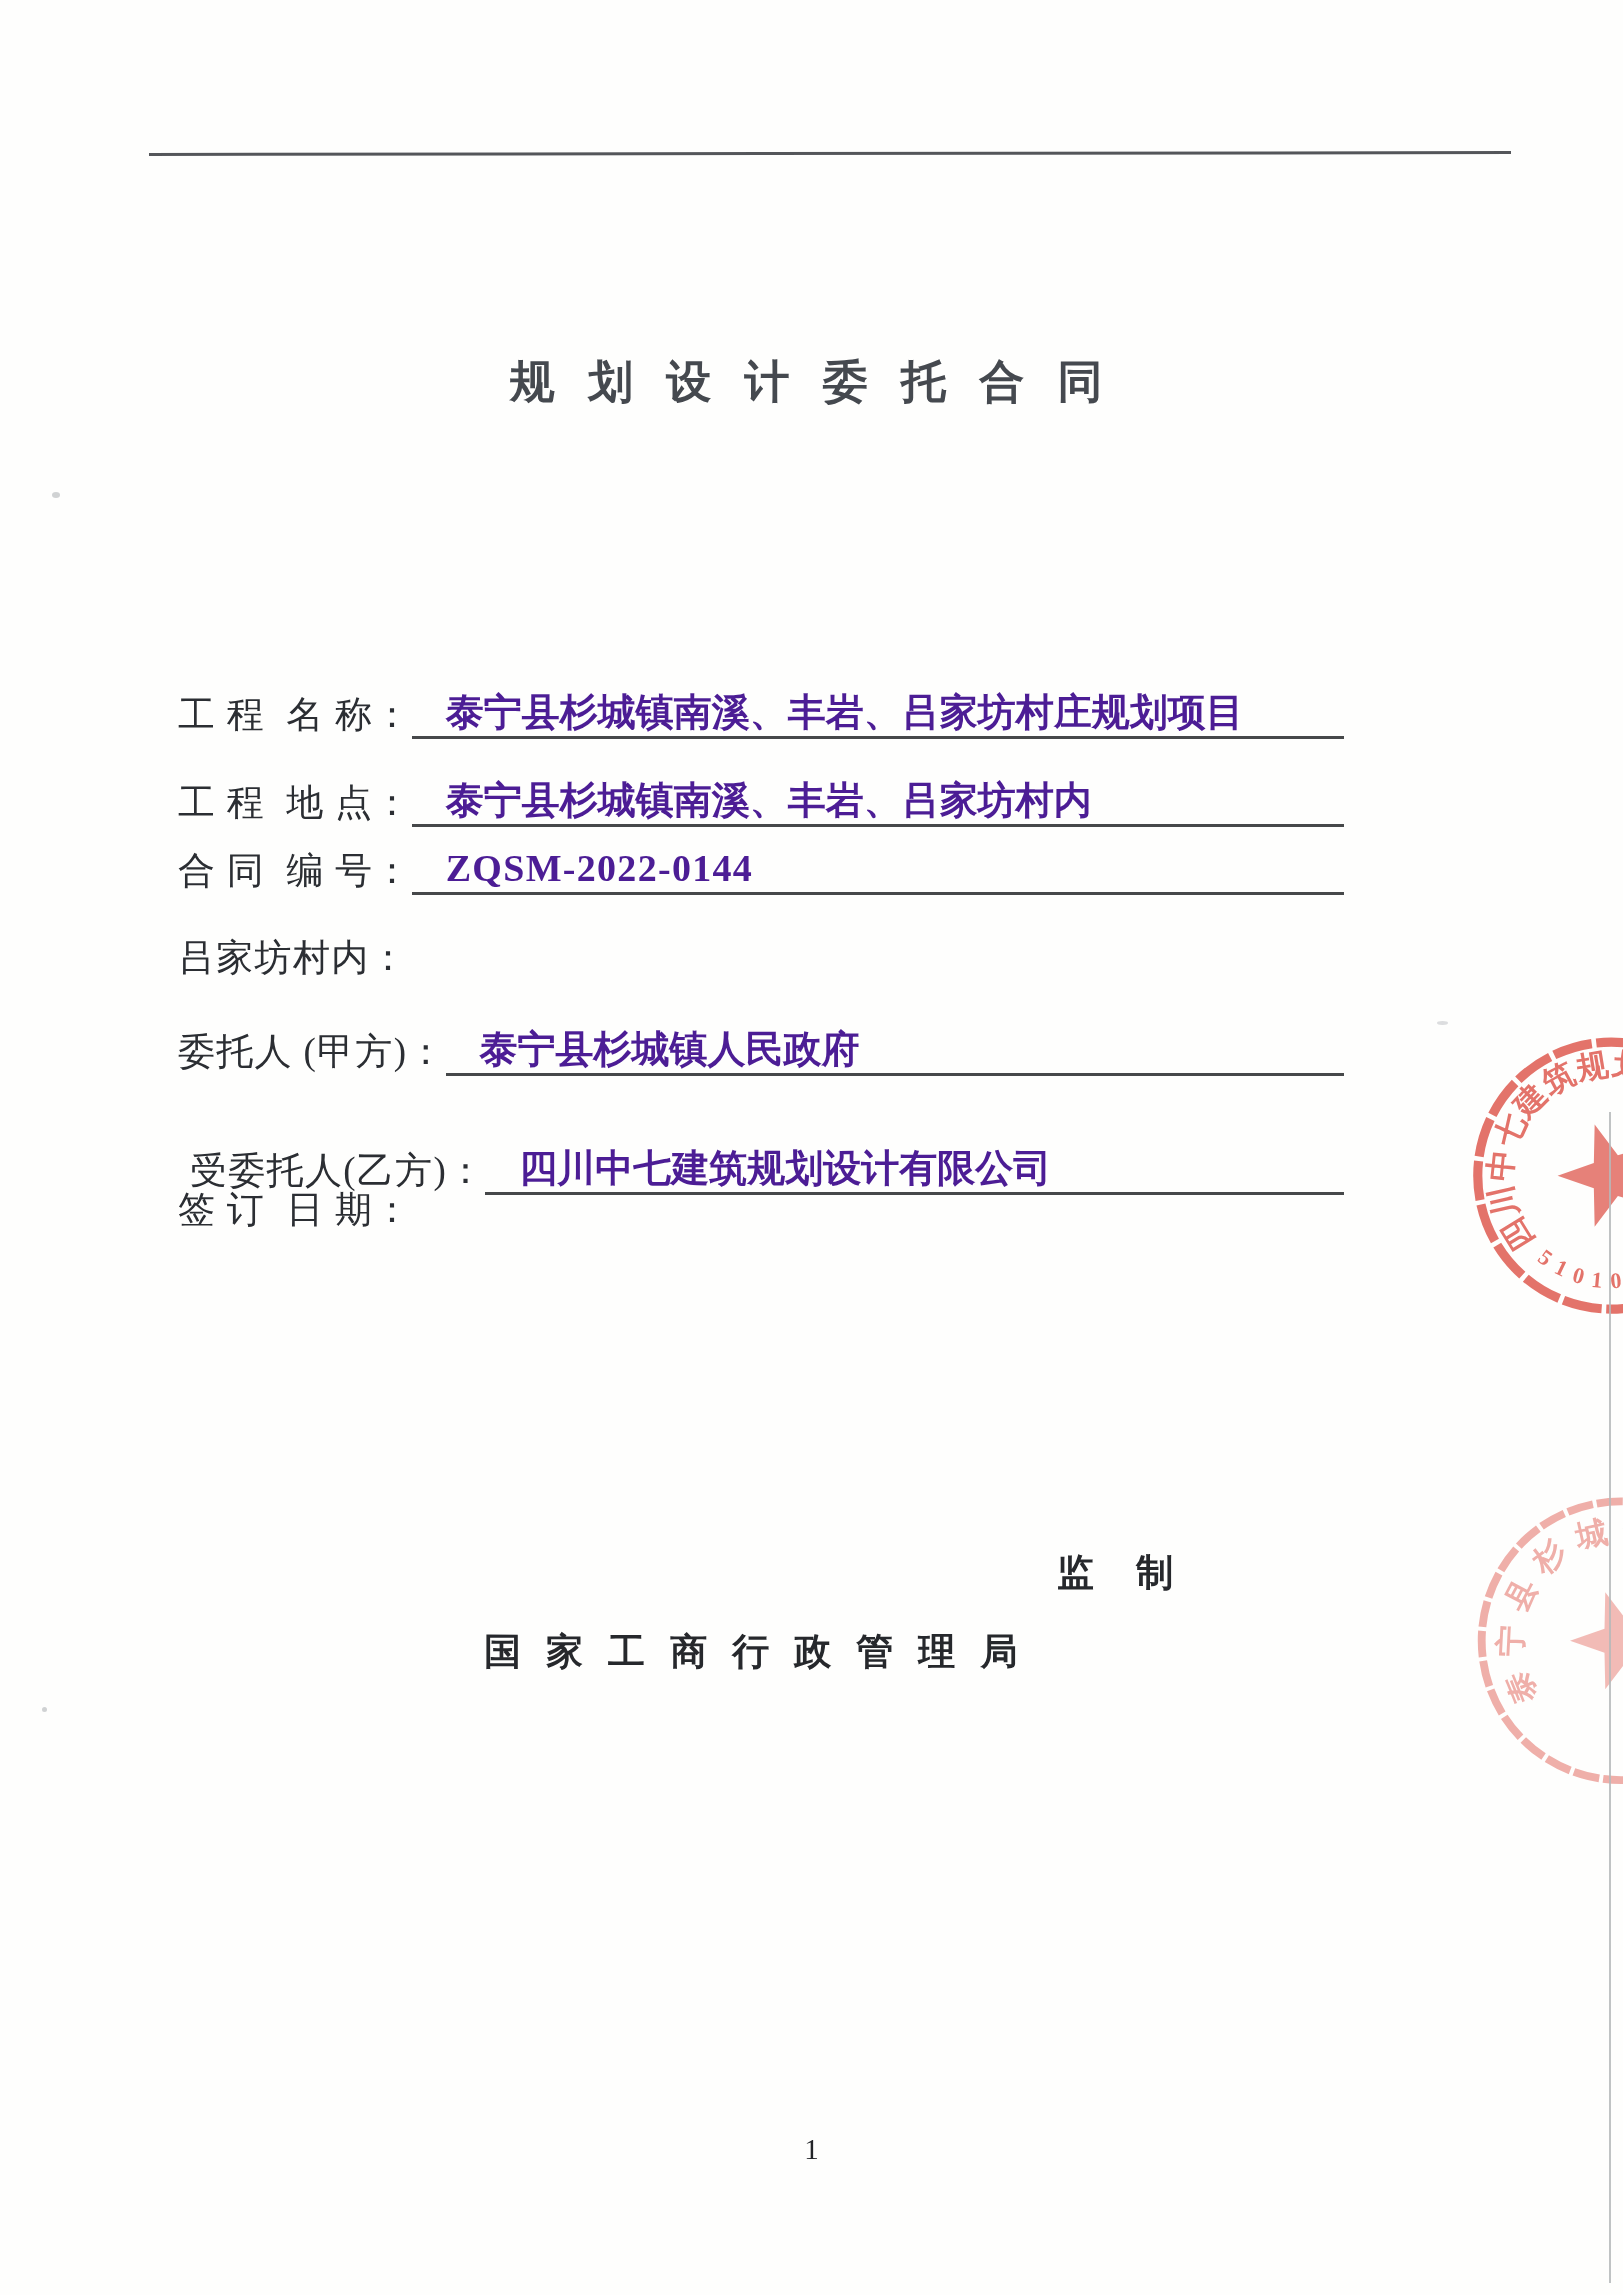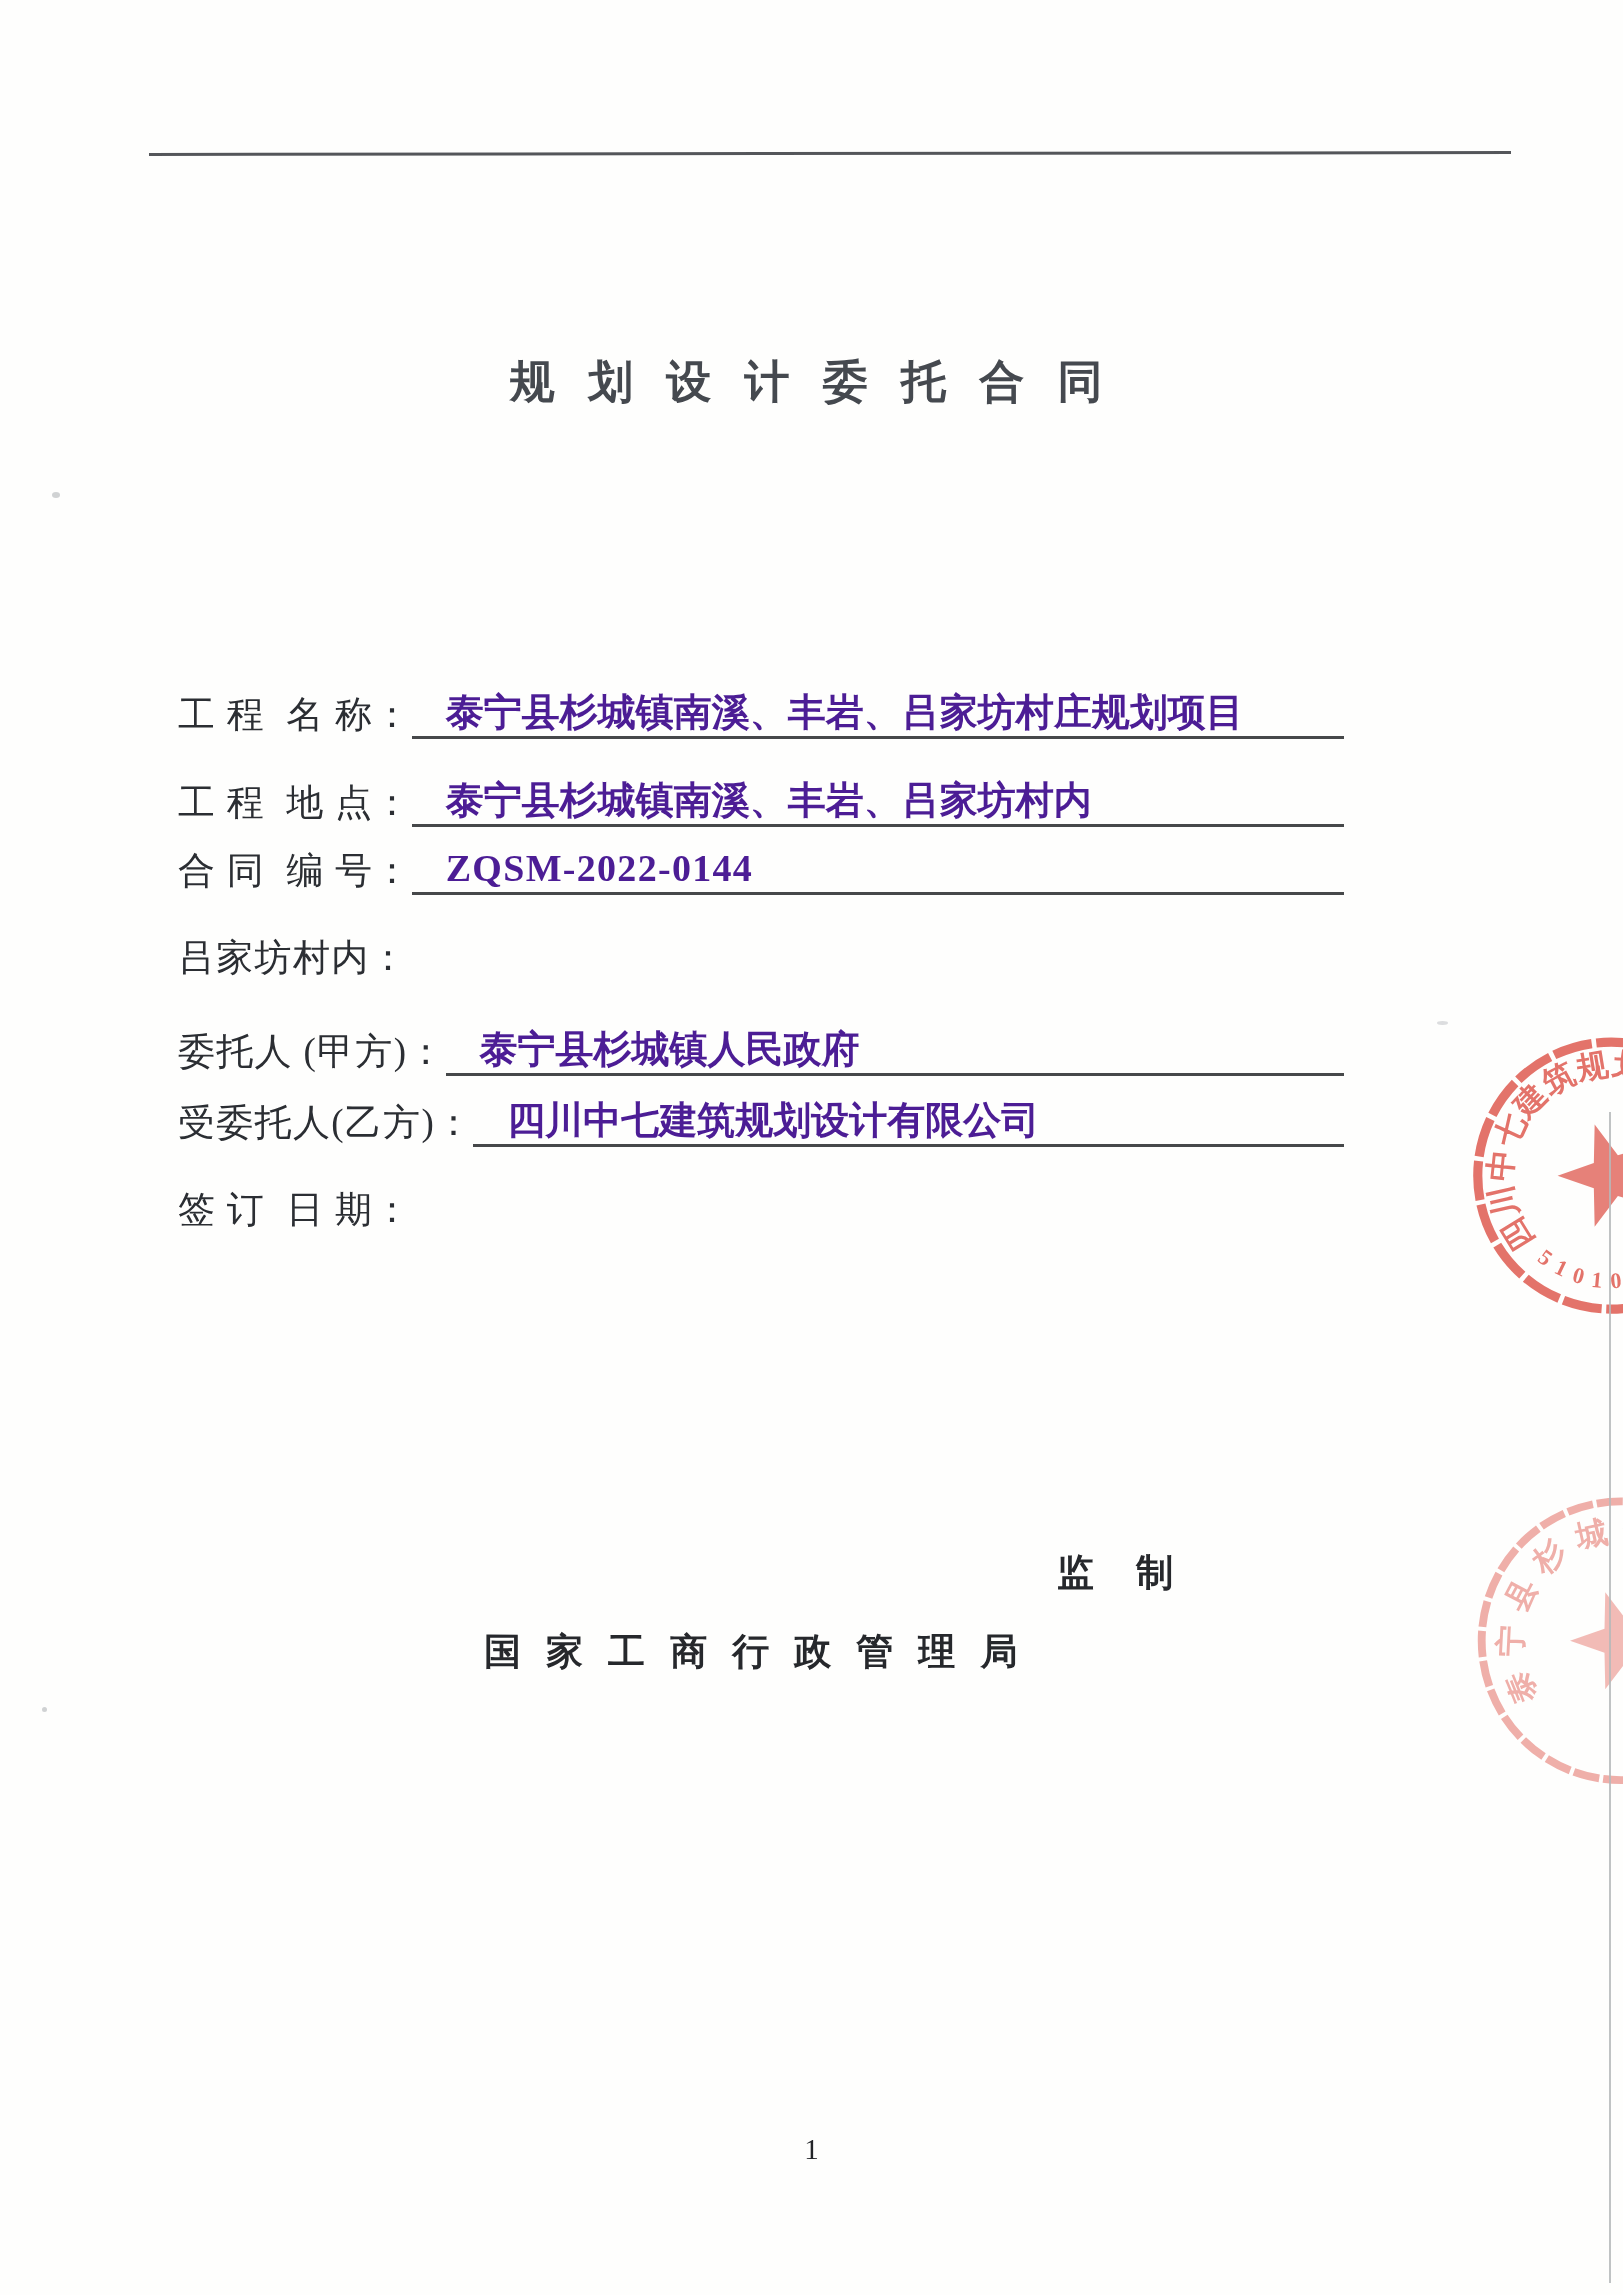--- a/index.html
+++ b/index.html
@@ -18,21 +18,21 @@
     position:absolute;left:0;right:0;top:352px;margin:0;
     text-align:center;
     font-size:45px;font-weight:bold;color:#45494f;
     letter-spacing:11px;white-space:pre;
   }
   .field-row{
     position:absolute;left:178px;right:279px;height:57px;
     display:flex;align-items:flex-end;
   }
   .row-1{top:682px;} .row-2{top:770px;} .row-3{top:838px;}
-  .row-4{top:925px;} .row-5{top:1019px;} .row-6{top:1090px;}
+  .row-4{top:925px;} .row-5{top:1019px;} .row-6{top:1138px;margin-left:12px;}
   .row-7{top:1177px;right:346px;}
   .f-label{
     font-size:37px;color:#2b2e33;white-space:pre;
     padding-bottom:6.5px;letter-spacing:1.3px;line-height:1;
     flex:0 0 auto;
   }
   .f-value{
     flex:1 1 auto;
     border-bottom:3.3px solid #46484a;
     padding:0 0 5.2px 34px;

